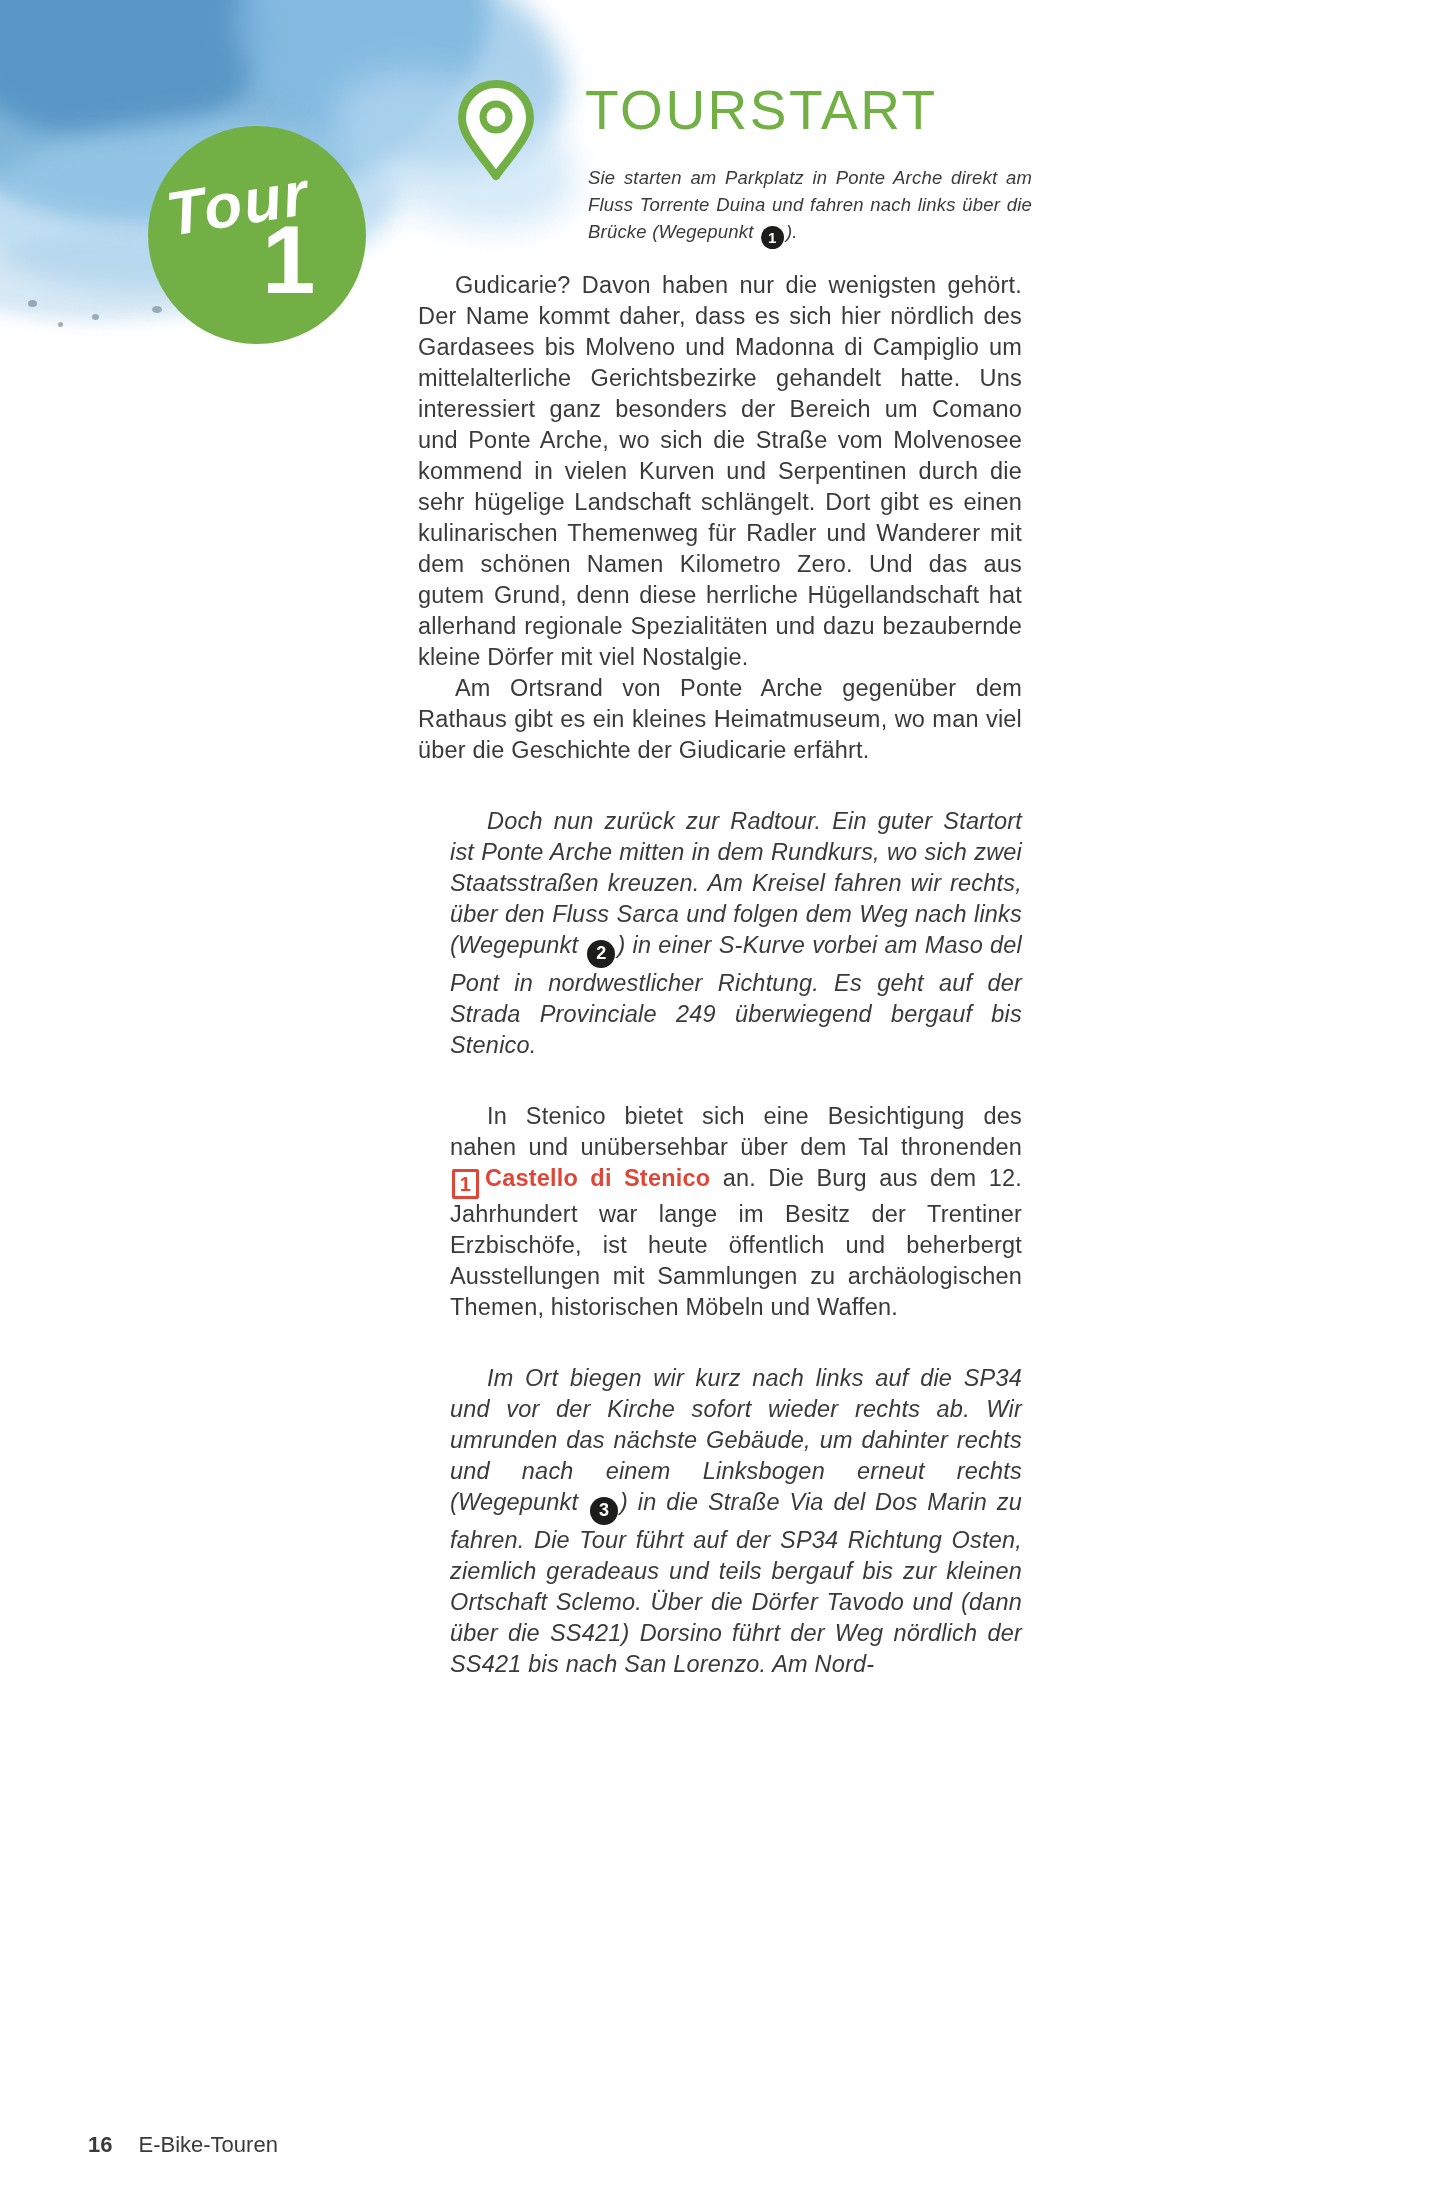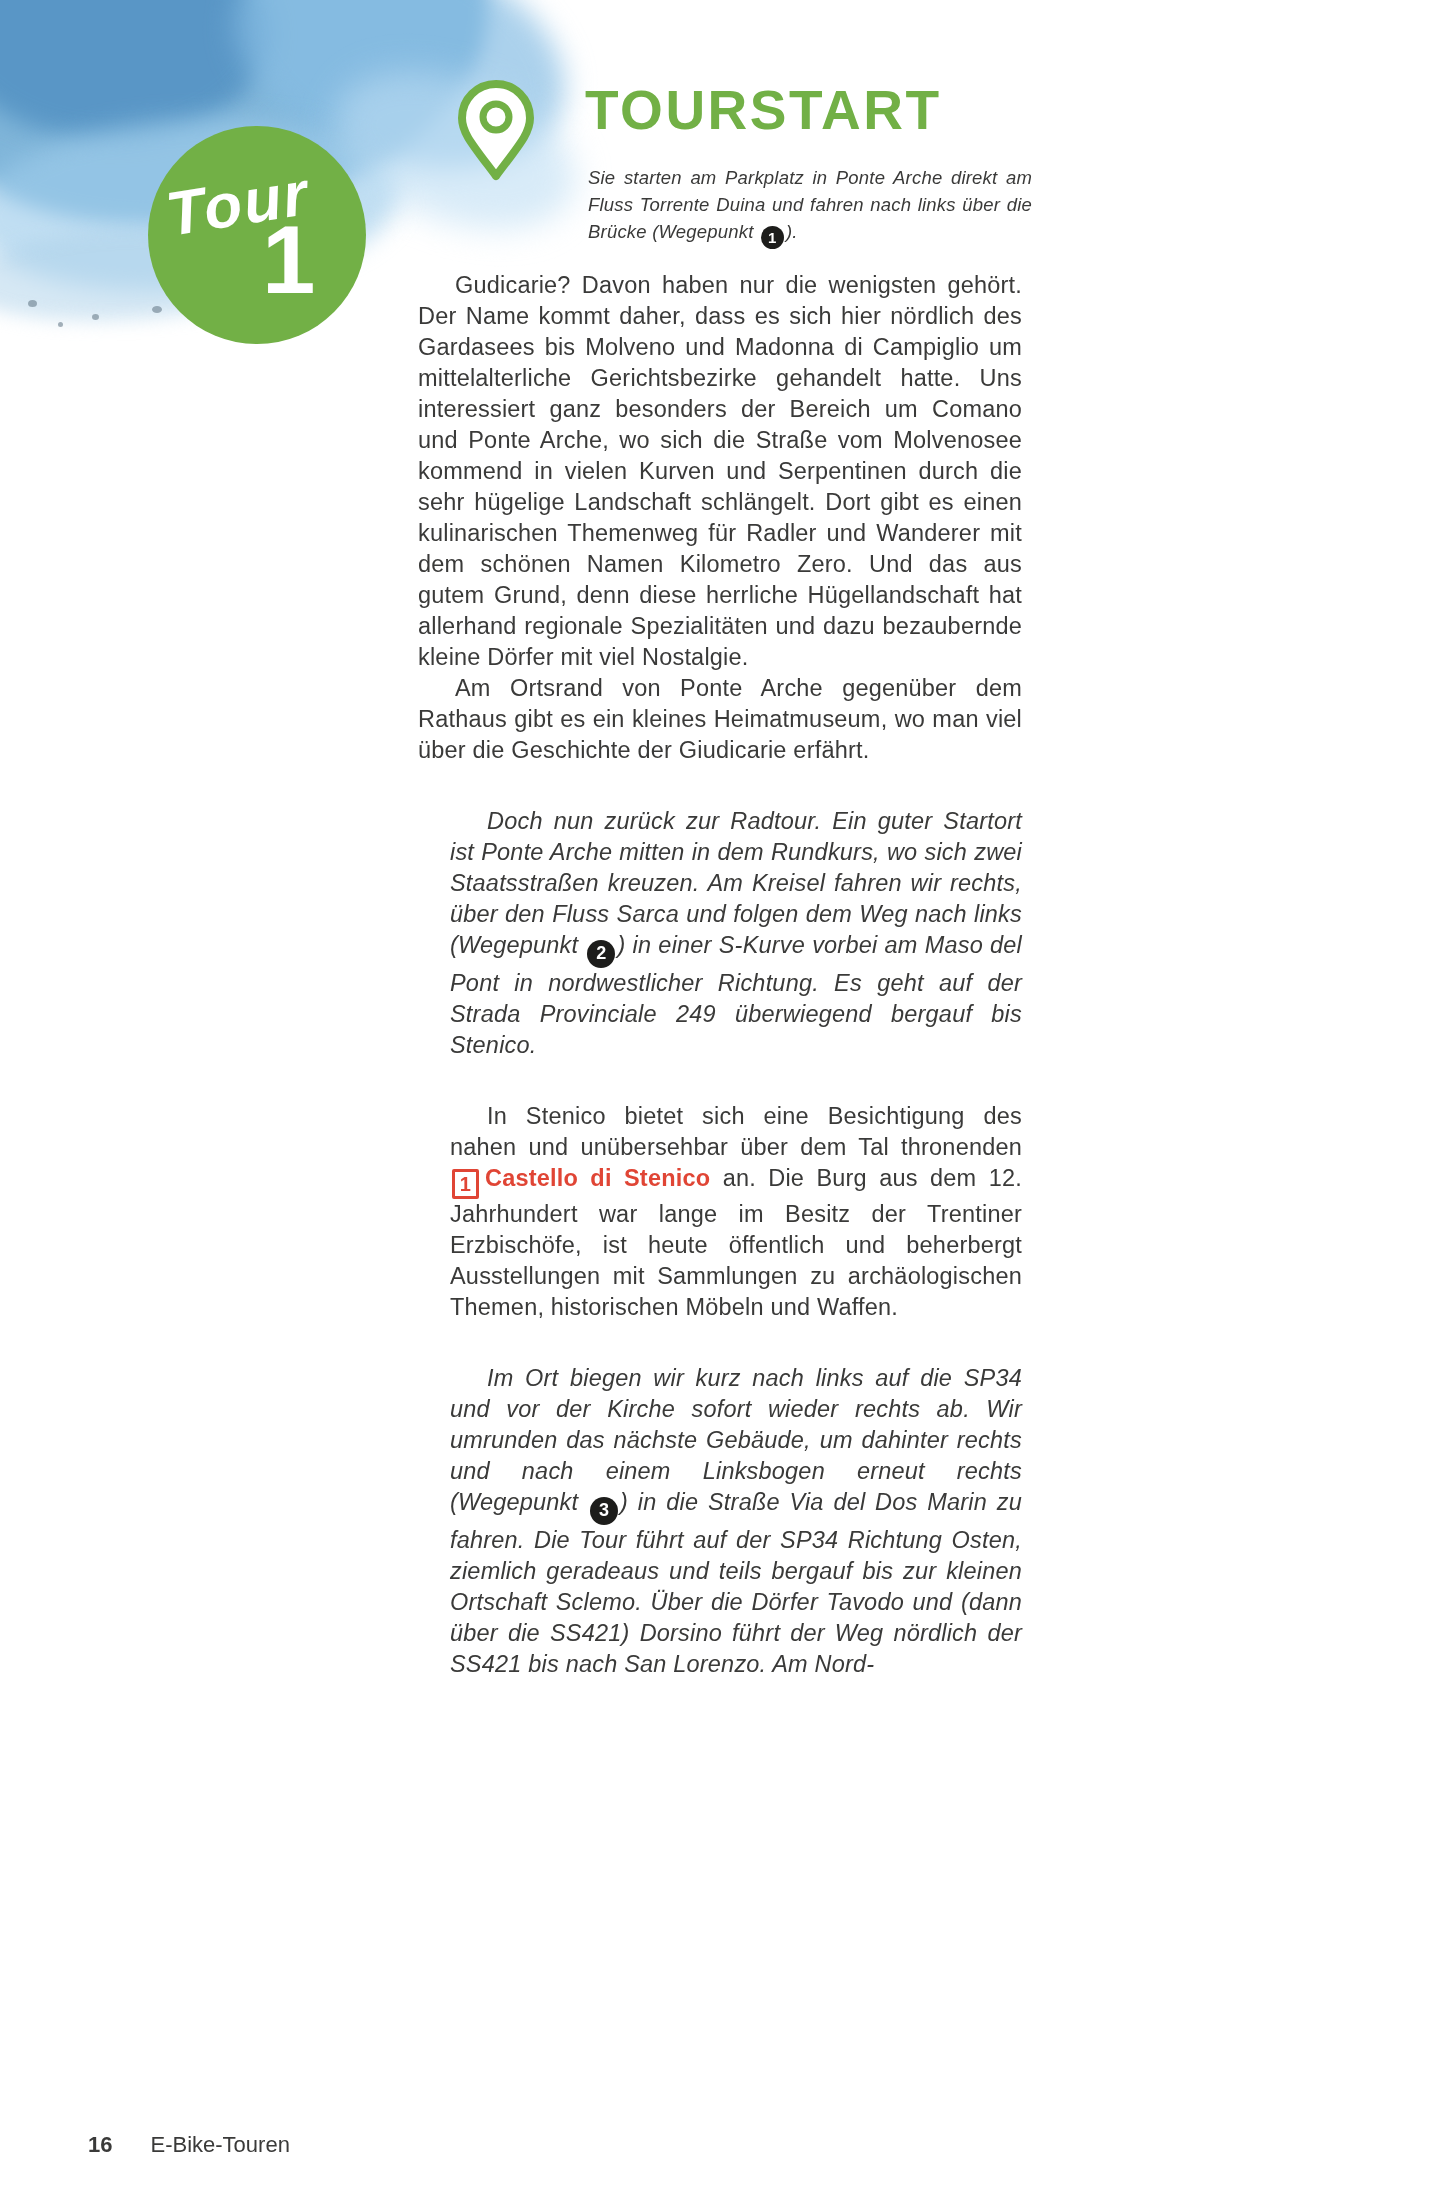--- a/index.html
+++ b/index.html
@@ -29,21 +29,21 @@
   
   .tour-circle { position:absolute; left:148px; top:126px; width:218px; height:218px; border-radius:50%; background:var(--green,#72b046); z-index:2; }
   .tour-word { position:absolute; left:18px; top:42px; font-size:62px; font-style:italic; font-weight:700; color:#fff; transform:rotate(-9deg); letter-spacing:2px; }
   .tour-num { position:absolute; left:114px; top:86px; font-size:96px; font-weight:700; color:#fff; line-height:1; }
 
   
   .pin { position:absolute; left:450px; top:78px; z-index:2; }
   .pin svg path, .pin svg circle { stroke:var(--green,#72b046); }
 
   
-  .title { position:absolute; left:585px; top:78px; font-size:55px; font-weight:700; letter-spacing:2.5px; color:var(--green,#72b046); }
+  .title { position:absolute; left:585px; top:78px; font-size:55px; font-weight:400; letter-spacing:2.5px; color:var(--green,#72b046); }
 
   
   .intro { position:absolute; left:588px; top:164px; width:444px; font-size:18.5px; font-style:italic; line-height:27px; text-align:justify; letter-spacing:0.2px; }
 
   
   .column { position:absolute; left:418px; top:270px; width:604px; font-size:23.5px; line-height:31px; text-align:justify; letter-spacing:0.2px; }
   .para { text-indent:37px; }
   .para.italic { font-style:italic; }
   .para.gap { margin-top:40px;margin-left:32px; }
   .seg-bold { font-weight:400; }
@@ -58,21 +58,21 @@
   .intro .waypoint-badge { width:23px; height:23px; font-size:15px; vertical-align:-5px; }
 
   .map-ref-box {
     display:inline-flex; align-items:center; justify-content:center;
     width:27px; height:30px; border:3px solid var(--red,#e04535);
     color:var(--red,#e04535); font-weight:700; font-size:20px; font-style:normal;
     vertical-align:-5px; margin:0 6px 0 2px; text-indent:0; border-radius:2px; background:#fff;
   }
 
   
-  .footer { position:absolute; left:88px; top:2132px; font-size:22px; display:flex; gap:38px; align-items:baseline; color:var(--text,#3a3a39); }
+  .footer { position:absolute; left:88px; top:2132px; font-size:22px; display:flex; gap:26px; align-items:baseline; color:var(--text,#3a3a39); }
   .footer .num { font-weight:700; }
 </style>
 </head>
 <body>
 
 <div class="page">
 
   <div class="splash">
     <div class="blob b1"></div>
     <div class="blob b2"></div>

